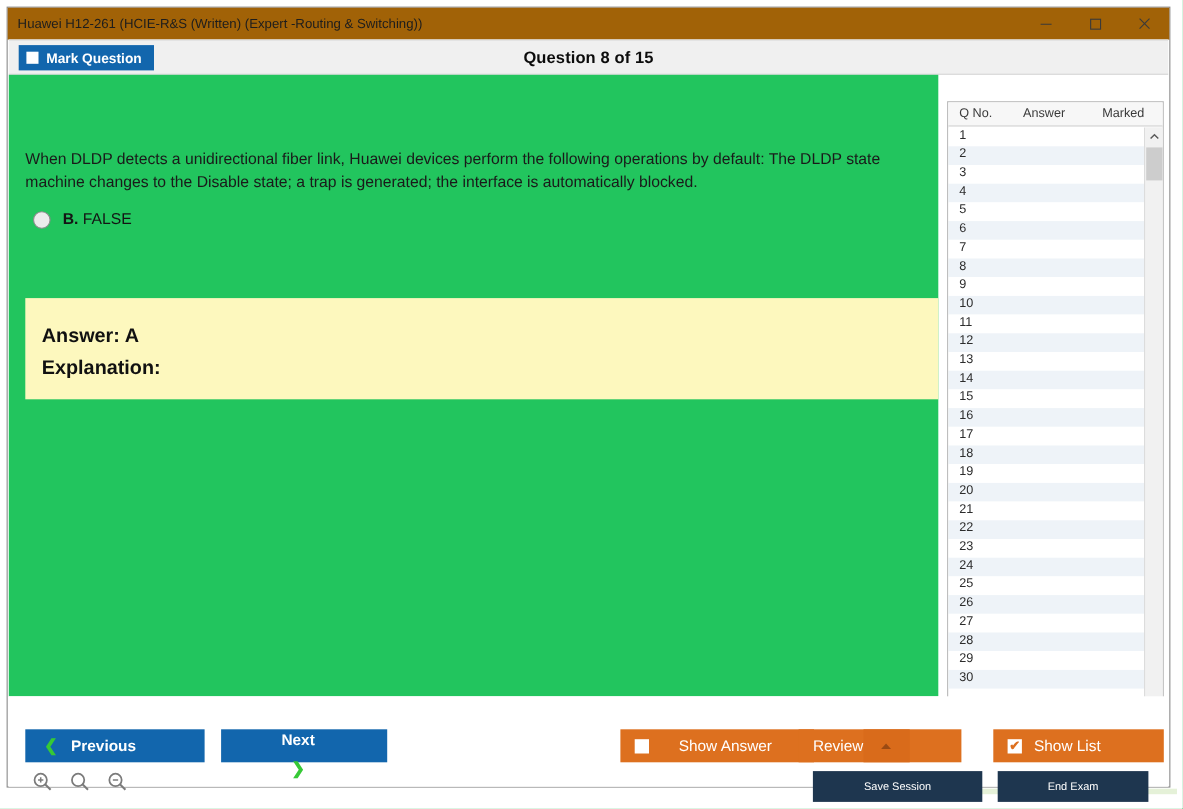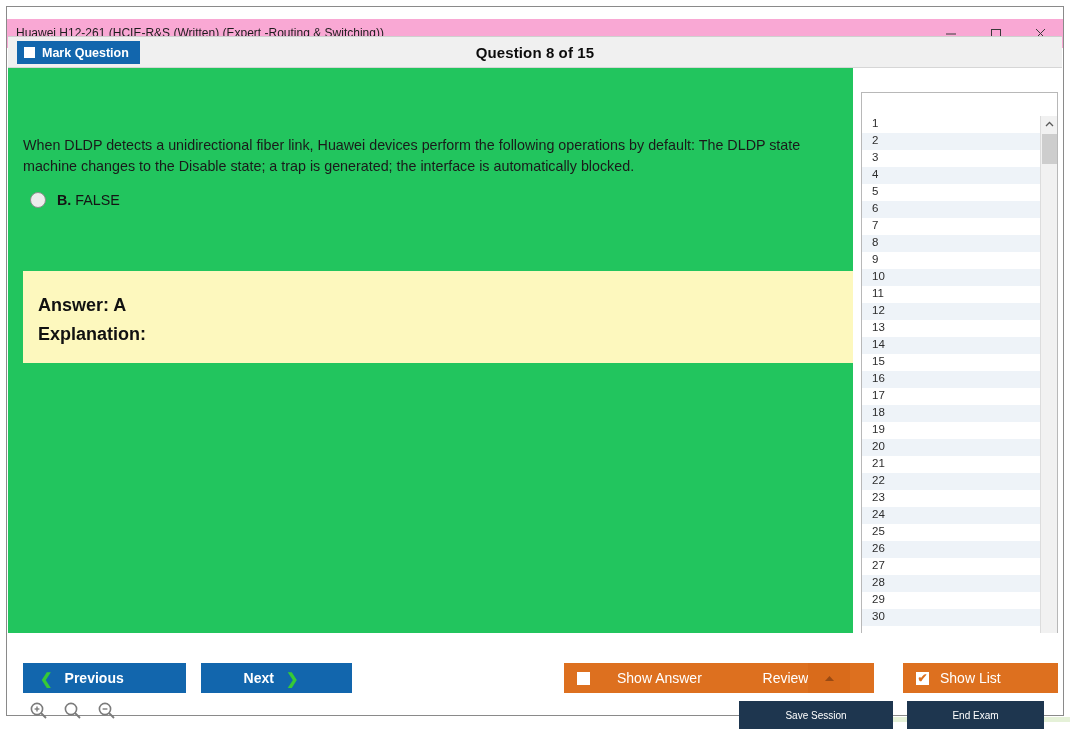--- a/index.html
+++ b/index.html
@@ -33,23 +33,23 @@
   .window {
     position: absolute;
     left: 6px; top: 6px;
     width: 1058px; height: 710px;
     background: #ffffff;
     border: 1px solid #8a8a8a;
     box-sizing: border-box;
   }
   .titlebar {
     position: absolute;
-    left: 0; top: 12px;
+    left: 0; top: 0;
     width: 100%; height: 29px;
-    background: #f9a8d4;
+    background: #a16207;
     box-sizing: border-box;
   }
   .titlebar-text {
     position: absolute;
     left: 9px; top: 7px;
     font-size: 12px;
     color: #1d1d1d;
     white-space: nowrap;
   }
   .winbtns {
@@ -315,39 +315,40 @@
     width: 163px;
     padding-left: 17px;
     gap: 12px;
     justify-content: flex-start;
   }
   #btn-next {
     left: 193px; top: 30px;
     width: 151px;
     padding-right: 17px;
     gap: 12px;
-    justify-content: center;
+    justify-content: flex-start;
+    flex-direction: column;
   }
   .btn-orange {
     background: #dd701f;
     color: #ffffff;
     font-size: 14px;
     height: 30px;
   }
   #btn-show-answer {
     left: 556px; top: 30px;
     width: 176px;
     padding-left: 13px;
     gap: 27px;
   }
   #btn-review {
     left: 718px; top: 30px;
     width: 148px;
     padding-left: 13px;
-    justify-content: center;
+    justify-content: flex-start;
     padding-right: 0;
   }
   #btn-review .review-caret {
     width: 42px;
     height: 30px;
     display: flex;
     align-items: center;
     justify-content: center;
     background: #d96b1b;
     color: #9a4a13;
@@ -455,20 +456,25 @@
           </div>
         </div>
 
         <div class="answerbox">
           <div class="ansline l1">Answer: A</div>
           <div class="ansline l2">Explanation:</div>
         </div>
       </div>
 
       <div class="listpanel">
+        <div class="listhead">
+          <span class="h-qno">Q No.</span>
+          <span class="h-ans">Answer</span>
+          <span class="h-mark">Marked</span>
+        </div>
         <div class="rows" id="list-rows">
             <div class="lrow">
               <span class="num">1</span>
               <span class="ansv"></span>
               <span class="markv"></span>
             </div>
             <div class="lrow alt">
               <span class="num">2</span>
               <span class="ansv"></span>
               <span class="markv"></span>

